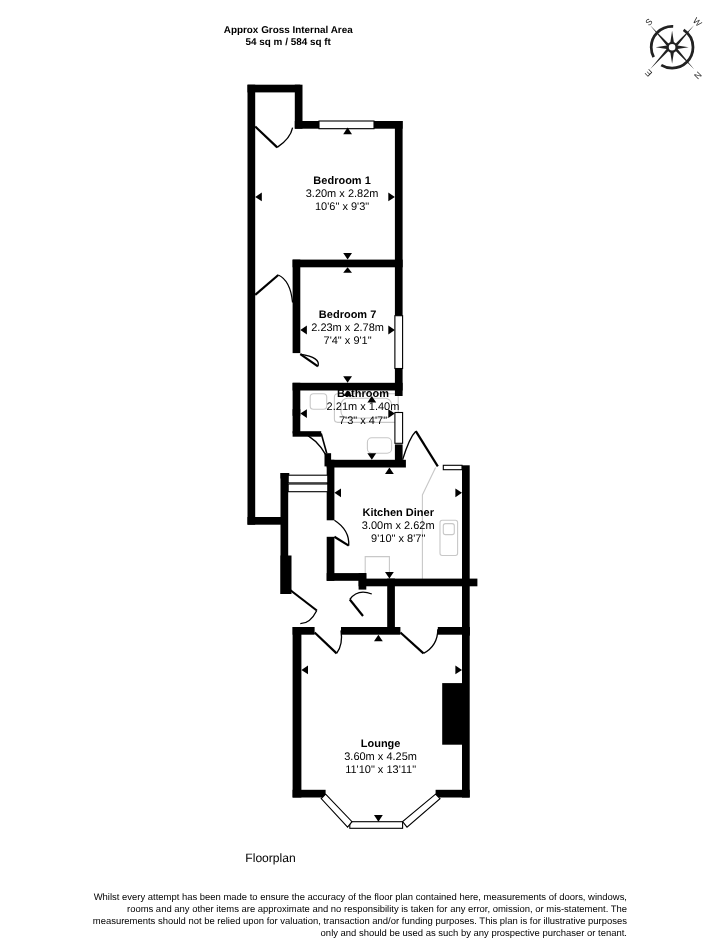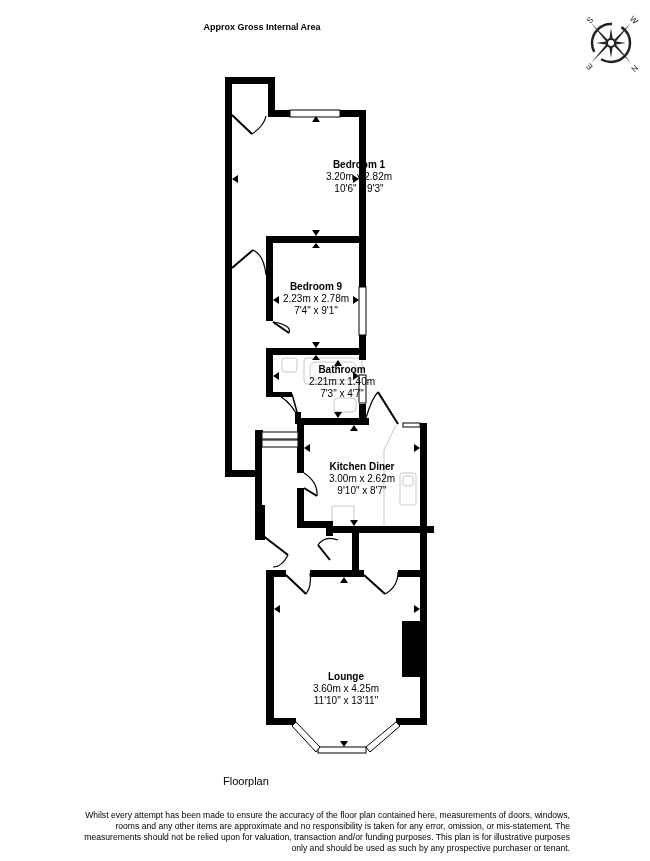--- a/index.html
+++ b/index.html
@@ -10,20 +10,21 @@
   .room-label { position:absolute; text-align:center; font-size:10px; line-height:12px; white-space:nowrap; transform:translateX(-50%); }
   .room-label .name { font-weight:bold; font-size:10px; }
   .floor-title { position:absolute; left:223px; top:775px; font-size:11px; }
   .disclaimer { position:absolute; left:82px; top:810px; width:488px; text-align:right; font-size:8.6px; line-height:11px; }
 </style>
 </head>
 <body>
 
 <div class="header">
   <div>Approx Gross Internal Area</div>
+  <div>54 sq m / 584 sq ft</div>
 </div>
 
 <svg class="compass" viewBox="0 0 66 66">
   <circle cx="33" cy="33" r="19" fill="none" stroke="#222" stroke-width="2.5" stroke-dasharray="40 10"></circle>
   <g fill="#222">
     <polygon points="33,33 16,16 30,30"></polygon>
     <polygon points="33,33 50,16 36,30"></polygon>
     <polygon points="33,33 16,50 30,36"></polygon>
     <polygon points="33,33 50,50 36,36"></polygon>
     <polygon points="13,13 31,31 35,35 53,53 35,31 31,35"></polygon>
@@ -154,33 +155,33 @@
     <polygon points="310,444 304,448 310,452"></polygon>
     <polygon points="414,444 420,448 414,452"></polygon>
     <polygon points="350,520 354,526 358,520"></polygon>
     <polygon points="340,583 344,577 348,583"></polygon>
     <polygon points="280,605 274,609 280,613"></polygon>
     <polygon points="414,605 420,609 414,613"></polygon>
     <polygon points="340,741 344,747 348,741"></polygon>
   </g>
 </svg>
 
-<div class="room-label" style="left:311px; top:159px;margin-left:48px;">
+<div class="room-label" style="left:311px; top:159px;">
   <div class="name">Bedroom 1</div>
   <div>3.20m x 2.82m</div>
   <div>10'6" x 9'3"</div>
 </div>
 
 <div class="room-label" style="left:316px; top:281px;">
-  <div class="name">Bedroom 9</div>
+  <div class="name">Bedroom 7</div>
   <div>2.23m x 2.78m</div>
   <div>7'4" x 9'1"</div>
 </div>
 
-<div class="room-label" style="left:330px; top:364px;margin-left:12px;">
+<div class="room-label" style="left:330px; top:353px;">
   <div class="name">Bathroom</div>
   <div>2.21m x 1.40m</div>
   <div>7'3" x 4'7"</div>
 </div>
 
 <div class="room-label" style="left:362px; top:461px;">
   <div class="name">Kitchen Diner</div>
   <div>3.00m x 2.62m</div>
   <div>9'10" x 8'7"</div>
 </div>

